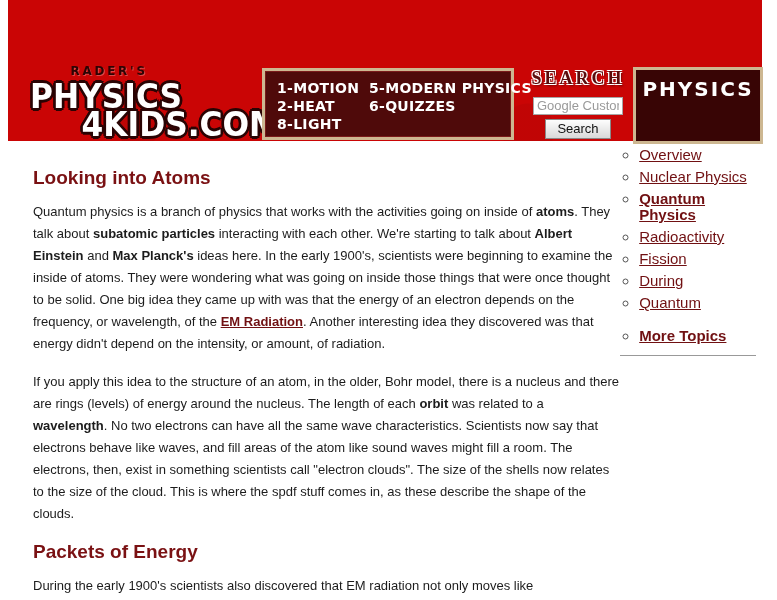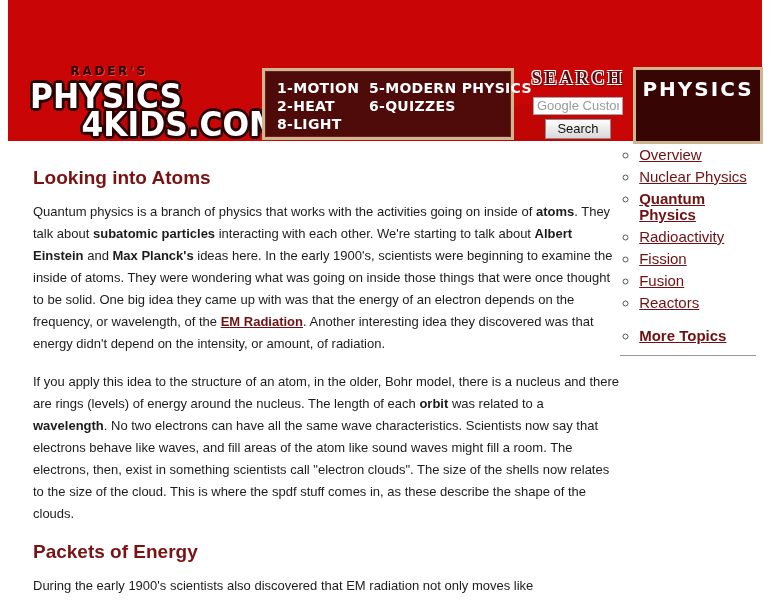--- a/index.html
+++ b/index.html
@@ -173,21 +173,21 @@
       <p><span>During the early 1900's scientists also discovered that EM radiation not only moves like</span></p>
     </div>
 
     <div class="sidebar">
       <ul>
         <li><a href="#">Overview</a></li>
         <li><a href="#">Nuclear Physics</a></li>
         <li class="bold"><a href="#">Quantum Physics</a></li>
         <li><a href="#">Radioactivity</a></li>
         <li><a href="#">Fission</a></li>
-        <li><a href="#">Fusion</a></li>
-        <li><a href="#">Reactors</a></li>
+        <li><a href="#">During</a></li>
+        <li><a href="#">Quantum</a></li>
         <li class="bold spaced"><a href="#">More Topics</a></li>
       </ul>
       <hr>
     </div>
 
   </div>
 </div>
 
 </body></html>

